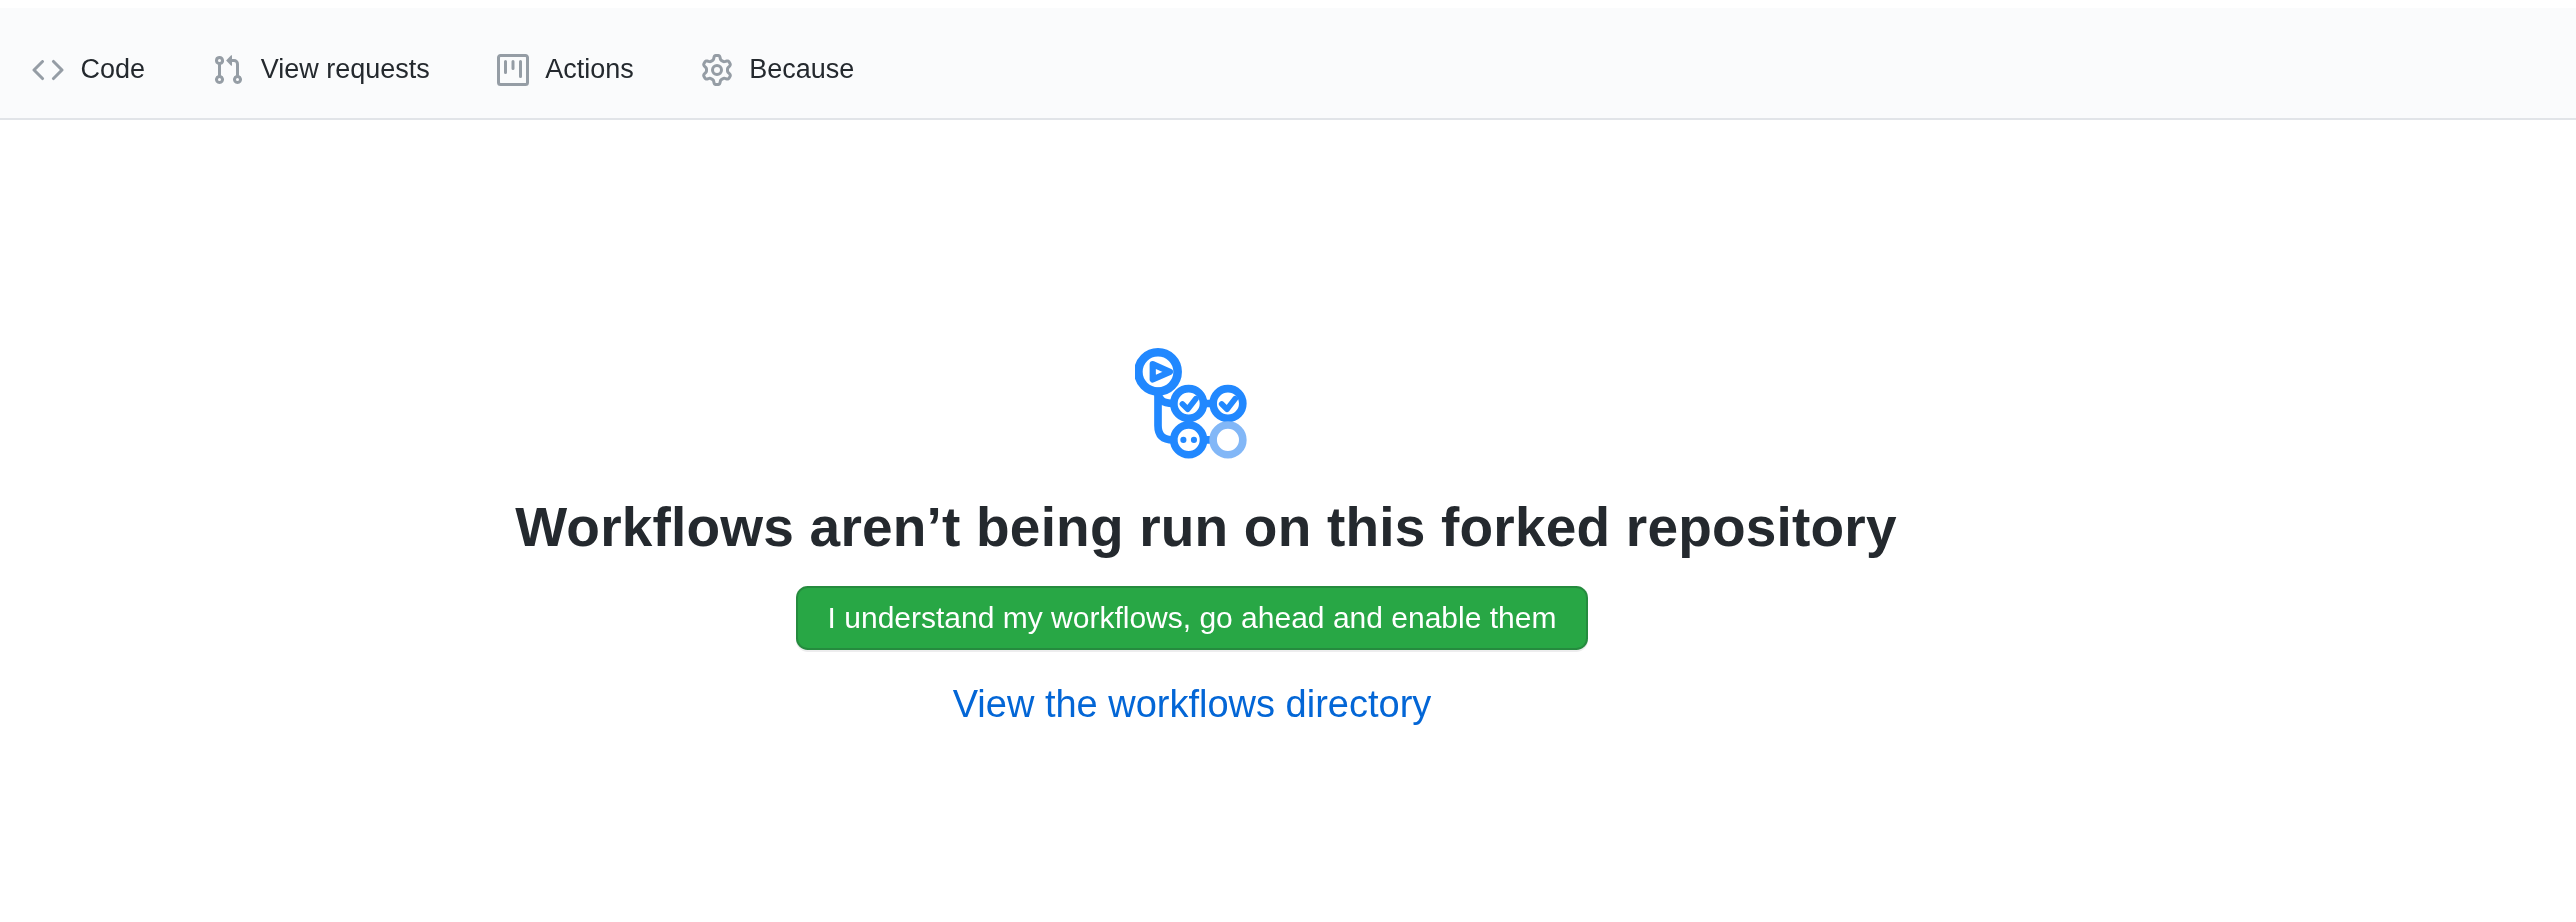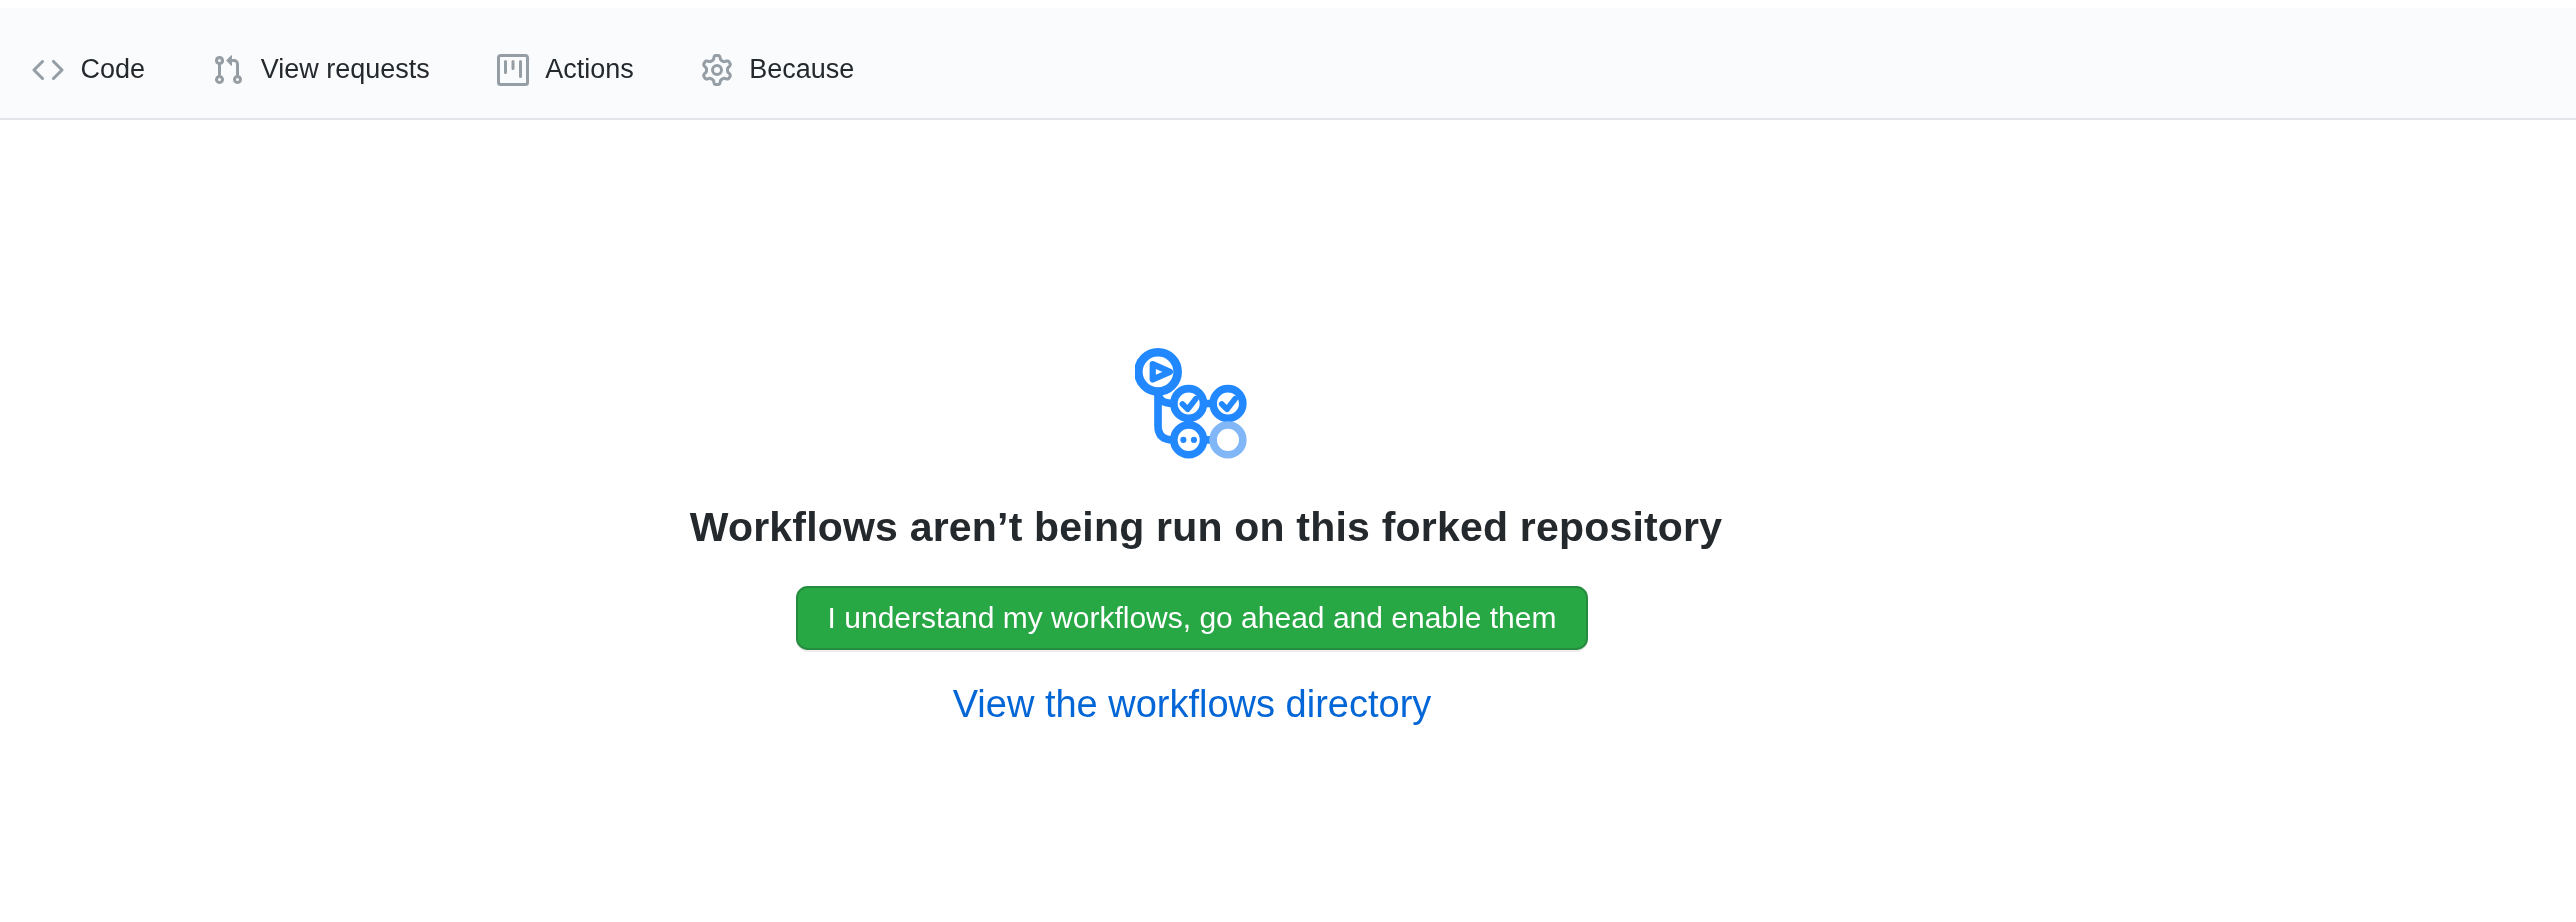--- a/index.html
+++ b/index.html
@@ -74,21 +74,21 @@
     text-align: center;
   }
   .hero-icon {
     display: block;
     width: 115px;
     height: 115px;
     margin: 0 auto;
   }
   .page-title {
     margin: 41px 0 0 0;
-    font-size: 41px;
+    font-size: 55px;
     line-height: 53px;
     font-weight: 700;
     color: var(--heading-text, #24292e);
     letter-spacing: 0.2px;
     padding-left: 28px;
   }
   .description {
     margin: 13.7px auto 0 auto;
     font-size: 30px;
     line-height: 49px;

